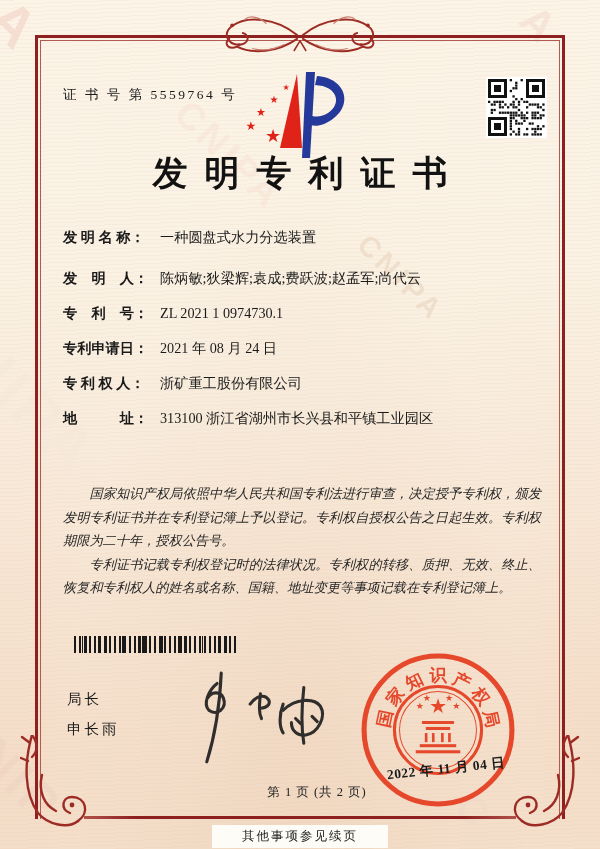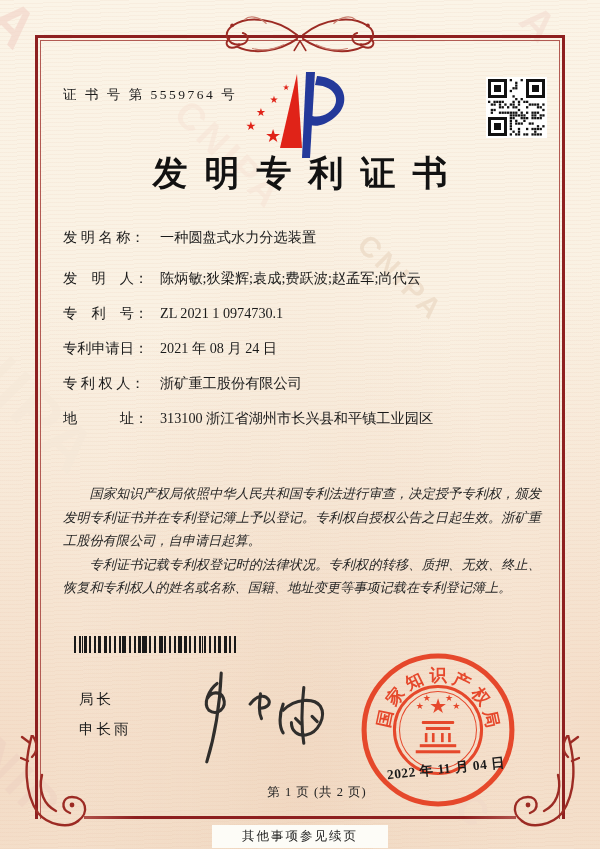--- a/index.html
+++ b/index.html
@@ -18,32 +18,32 @@
   .frame{position:absolute;left:35px;top:35px;width:524px;height:781px;border:3px solid #8e2020;border-bottom:none;z-index:2;}
   .frame::before{content:"";position:absolute;left:2px;right:2px;top:2px;bottom:0;border:1px solid #b25a52;border-bottom:none;}
   .bottom-line{position:absolute;left:84px;right:84px;top:816px;height:3px;z-index:2;
       background:linear-gradient(90deg,#b0524a,#8d1f1f 12%,#8d1f1f 88%,#b0524a);}
   .cert-no{position:absolute;left:63px;top:86px;font-size:13.5px;letter-spacing:2.5px;color:#1c1c1c;z-index:3;}
   .title{position:absolute;left:0;right:0;top:150px;text-align:center;font-size:35px;font-weight:bold;
       letter-spacing:17px;padding-left:17px;color:#121212;z-index:3;}
   .fields{position:absolute;left:63px;top:228px;width:480px;font-size:14.2px;color:#1a1a1a;z-index:3;}
   .row{margin-bottom:16px;white-space:nowrap;}
   .row.first{margin-bottom:22px;}
-  .lbl{display:inline-block;min-width:97px;font-weight:normal;}
+  .lbl{display:inline-block;min-width:97px;font-weight:bold;}
   .val{font-weight:500;}
   .row.dual{display:flex;justify-content:space-between;padding-right:10px;}
   .paras{position:absolute;left:63px;top:482px;width:478px;font-size:13.2px;line-height:23.6px;
       font-style:italic;color:#262626;text-align:justify;z-index:3;}
   .paras p{margin:0;text-indent:2em;}
   .barcode{position:absolute;left:74px;top:636px;width:162px;height:17px;z-index:3;
       background:
         repeating-linear-gradient(90deg,#191919 0 2px,transparent 2px 5px),
         repeating-linear-gradient(90deg,#191919 0 1px,transparent 1px 8px),
         repeating-linear-gradient(90deg,transparent 0 11px,#191919 11px 13px,transparent 13px 19px);}
-  .director{position:absolute;left:79px;top:690px;font-size:14.5px;letter-spacing:3px;color:#1c1c1c;z-index:3;}
+  .director{position:absolute;left:67px;top:690px;font-size:14.5px;letter-spacing:3px;color:#1c1c1c;z-index:3;}
   .director div{margin-bottom:11px;}
   .pageinfo{position:absolute;left:0;right:0;top:784px;text-align:center;font-size:12.5px;letter-spacing:1px;color:#222;z-index:3;padding-left:34px;}
   .footer-note{position:absolute;left:50%;transform:translateX(-50%);top:825px;background:#fdfcf7;
       padding:3px 30px;font-size:12.5px;letter-spacing:2px;color:#222;z-index:3;}
   .seal-date{position:absolute;left:360px;top:760px;width:172px;text-align:center;transform:rotate(-6deg);
       font-size:13.5px;font-weight:bold;letter-spacing:.5px;color:#1b1b1b;z-index:6;}
   svg{display:block;}
 </style>
 </head>
 <body>
@@ -231,21 +231,21 @@
     </div>
     <div class="row">
       <span class="lbl">专 利 权 人：</span><span class="val">浙矿重工股份有限公司</span>
     </div>
     <div class="row">
       <span class="lbl">地　　　址：</span><span class="val">313100 浙江省湖州市长兴县和平镇工业园区</span>
     </div>
   </div>
 
   <div class="paras">
-    <p>国家知识产权局依照中华人民共和国专利法进行审查，决定授予专利权，颁发发明专利证书并在专利登记簿上予以登记。专利权自授权公告之日起生效。浙矿重工股份有限公司，自申请日起算。</p>
+    <p>国家知识产权局依照中华人民共和国专利法进行审查，决定授予专利权，颁发发明专利证书并在专利登记簿上予以登记。专利权自授权公告之日起生效。专利权期限为二十年，授权公告号。</p>
     <p>专利证书记载专利权登记时的法律状况。专利权的转移、质押、无效、终止、恢复和专利权人的姓名或名称、国籍、地址变更等事项记载在专利登记簿上。</p>
   </div>
 
   <div class="barcode"></div>
 
   <div class="director">
     <div>局长</div>
     <div>申长雨</div>
   </div>
 

